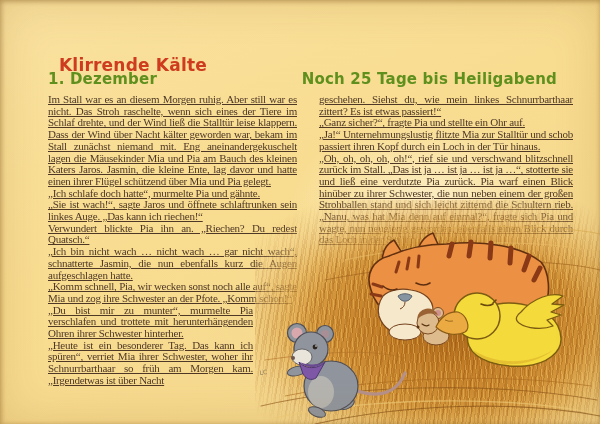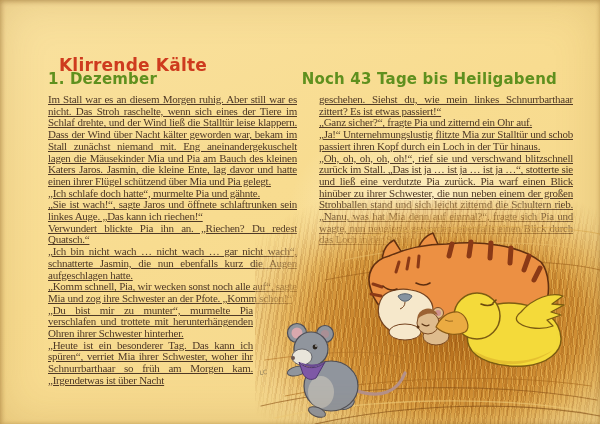--- a/index.html
+++ b/index.html
@@ -53,39 +53,39 @@
             mask-image: radial-gradient(ellipse 72% 68% at 56% 56%, #000 55%, rgba(0,0,0,0.55) 76%, transparent 97%);
   }
   .illu svg{position:absolute;inset:0;}
 </style>
 </head>
 <body>
 
 <div class="page">
 
   <div class="hdr hdr-left">1. Dezember</div>
-  <div class="hdr hdr-right">Noch 43 Tage bis Heiligabend</div>
+  <div class="hdr hdr-right">Noch 25 Tage bis Heiligabend</div>
 
   <h1 class="title" style="margin:12px">Klirrende Kälte</h1>
 
   <div class="col col-left">
     <p>Im Stall war es an diesem Morgen ruhig. Aber still war es nicht. Das Stroh raschelte, wenn sich eines der Tiere im Schlaf drehte, und der Wind ließ die Stalltür leise klappern. Dass der Wind über Nacht kälter geworden war, bekam im Stall zunächst niemand mit. Eng aneinandergekuschelt lagen die Mäusekinder Mia und Pia am Bauch des kleinen Katers Jaros. Jasmin, die kleine Ente, lag davor und hatte einen ihrer Flügel schützend über Mia und Pia gelegt.</p>
     <p>„Ich schlafe doch hatte“, murmelte Pia und gähnte.</p>
     <p>„Sie ist wach!“, sagte Jaros und öffnete schlaftrunken sein linkes Auge. „Das kann ich riechen!“</p>
     <p>Verwundert blickte Pia ihn an. „Riechen? Du redest Quatsch.“</p>
     <p>„Ich bin nicht wach … nicht wach … gar nicht wach“, schnatterte Jasmin, die nun ebenfalls kurz die Augen aufgeschlagen hatte.</p>
     <p>„Komm schnell, Pia, wir wecken sonst noch alle auf“, sagte Mia und zog ihre Schwester an der Pfote. „Komm schon!“</p>
     <div class="cutout"></div>
     <p>„Du bist mir zu munter“, murmelte Pia verschlafen und trottete mit herunterhängenden Ohren ihrer Schwester hinterher.</p>
     <p>„Heute ist ein besonderer Tag. Das kann ich spüren“, verriet Mia ihrer Schwester, woher ihr Schnurrbarthaar so früh am Morgen kam. „Irgendetwas ist über Nacht</p>
   </div>
 
   <div class="col col-right">
     <p>geschehen. Siehst du, wie mein linkes Schnurrbarthaar zittert? Es ist etwas passiert!“</p>
-    <p>„Ganz sicher?“, fragte Pia und zitternd ein Ohr auf.</p>
+    <p>„Ganz sicher?“, fragte Pia und stellte ein Ohr auf.</p>
     <p>„Ja!“ Unternehmungslustig flitzte Mia zur Stalltür und schob passiert ihren Kopf durch ein Loch in der Tür hinaus.</p>
     <p>„Oh, oh, oh, oh, oh!“, rief sie und verschwand blitzschnell zurück im Stall. „Das ist ja … ist ja … ist ja …“, stotterte sie und ließ eine verdutzte Pia zurück. Pia warf einen Blick hinüber zu ihrer Schwester, die nun neben einem der großen Strohballen stand und sich leicht zitternd die Schultern rieb. „Nanu, was hat Mia denn auf einmal?“, fragte sich Pia und wagte, nun neugierig geworden, ebenfalls einen Blick durch das Loch in der Stalltür.</p>
   </div>
 
   <div class="illu">
     <div class="straw"></div>
 
     <svg viewBox="0 0 345 224" role="img" aria-label="Schlafender orange getigerter Kater mit einem Mäusekind und einer gelben Ente im Stroh; eine graue Maus mit lila Halstuch läuft davon">
 
       <g stroke-linecap="round" fill="none" opacity="0.6">

